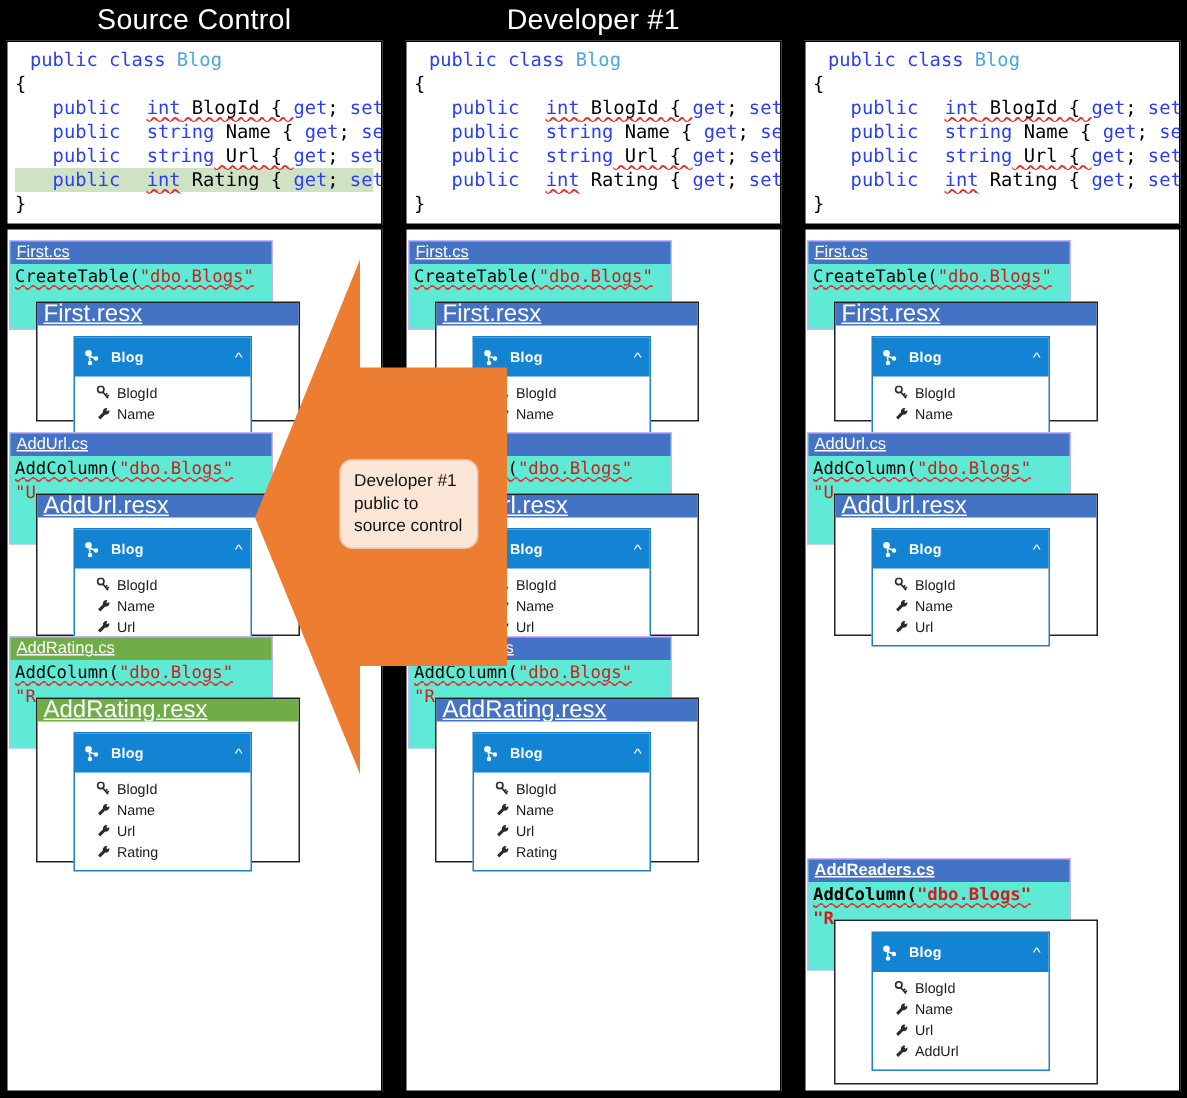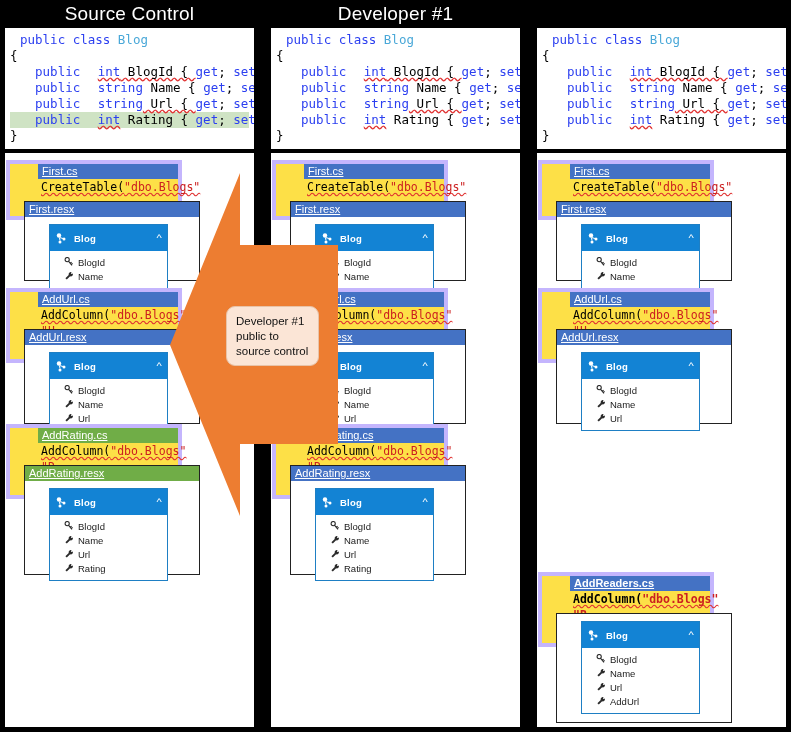--- a/index.html
+++ b/index.html
@@ -43,23 +43,22 @@
   
   .tree-panel{
     position:absolute;left:4px;top:152px;width:251px;height:576px;
     background:#fff;border:1px solid #000;box-sizing:border-box;
   }
 
   
   .mig{position:absolute;}
   .mig-file{
     position:absolute;left:0;top:0;
-    background:#fde047;border:4px solid #c4b5fd;box-sizing:border-box;
+    background:#5eead4;border:1px solid #c4b5fd;box-sizing:border-box;
     width:176px;
-    padding-left:28px;
   }
   .mig-hdr{
     height:15px;line-height:15px;padding:0 4px;
     font-size:11px;color:#fff;background:#4472C4;
     font-family:"Liberation Sans",sans-serif;
     text-decoration:underline;white-space:nowrap;overflow:hidden;
   }
   .mig-hdr.green{background:#70AD47;}
   .mig-code{
     font-family:"DejaVu Sans Mono","Liberation Mono",monospace;
@@ -68,21 +67,21 @@
   }
   .str{color:#cc2020;}
 
   
   .resx{
     position:absolute;background:#fff;border:1px solid #222;box-sizing:border-box;
     width:176px;
   }
   .resx-hdr{
     height:15px;line-height:15px;padding:0 4px;
-    font-size:11px;color:#fff;background:#4472C4;
+    font-size:16px;color:#fff;background:#4472C4;
     text-decoration:underline;white-space:nowrap;overflow:hidden;
   }
   .resx-hdr.green{background:#70AD47;}
   .resx-body{padding:7px 9px 8px 24px;}
   .ent{border:1px solid #1e7fc4;background:#fff;box-sizing:border-box;width:119px;}
   .ent-title{
     background:#1383d4;color:#fff;height:26px;display:flex;align-items:center;
     padding:0 6px;font-size:9.5px;font-family:"Liberation Sans",sans-serif;
   }
   .ent-title .nm{flex:1;margin-left:7px;font-weight:bold;letter-spacing:.2px;}

